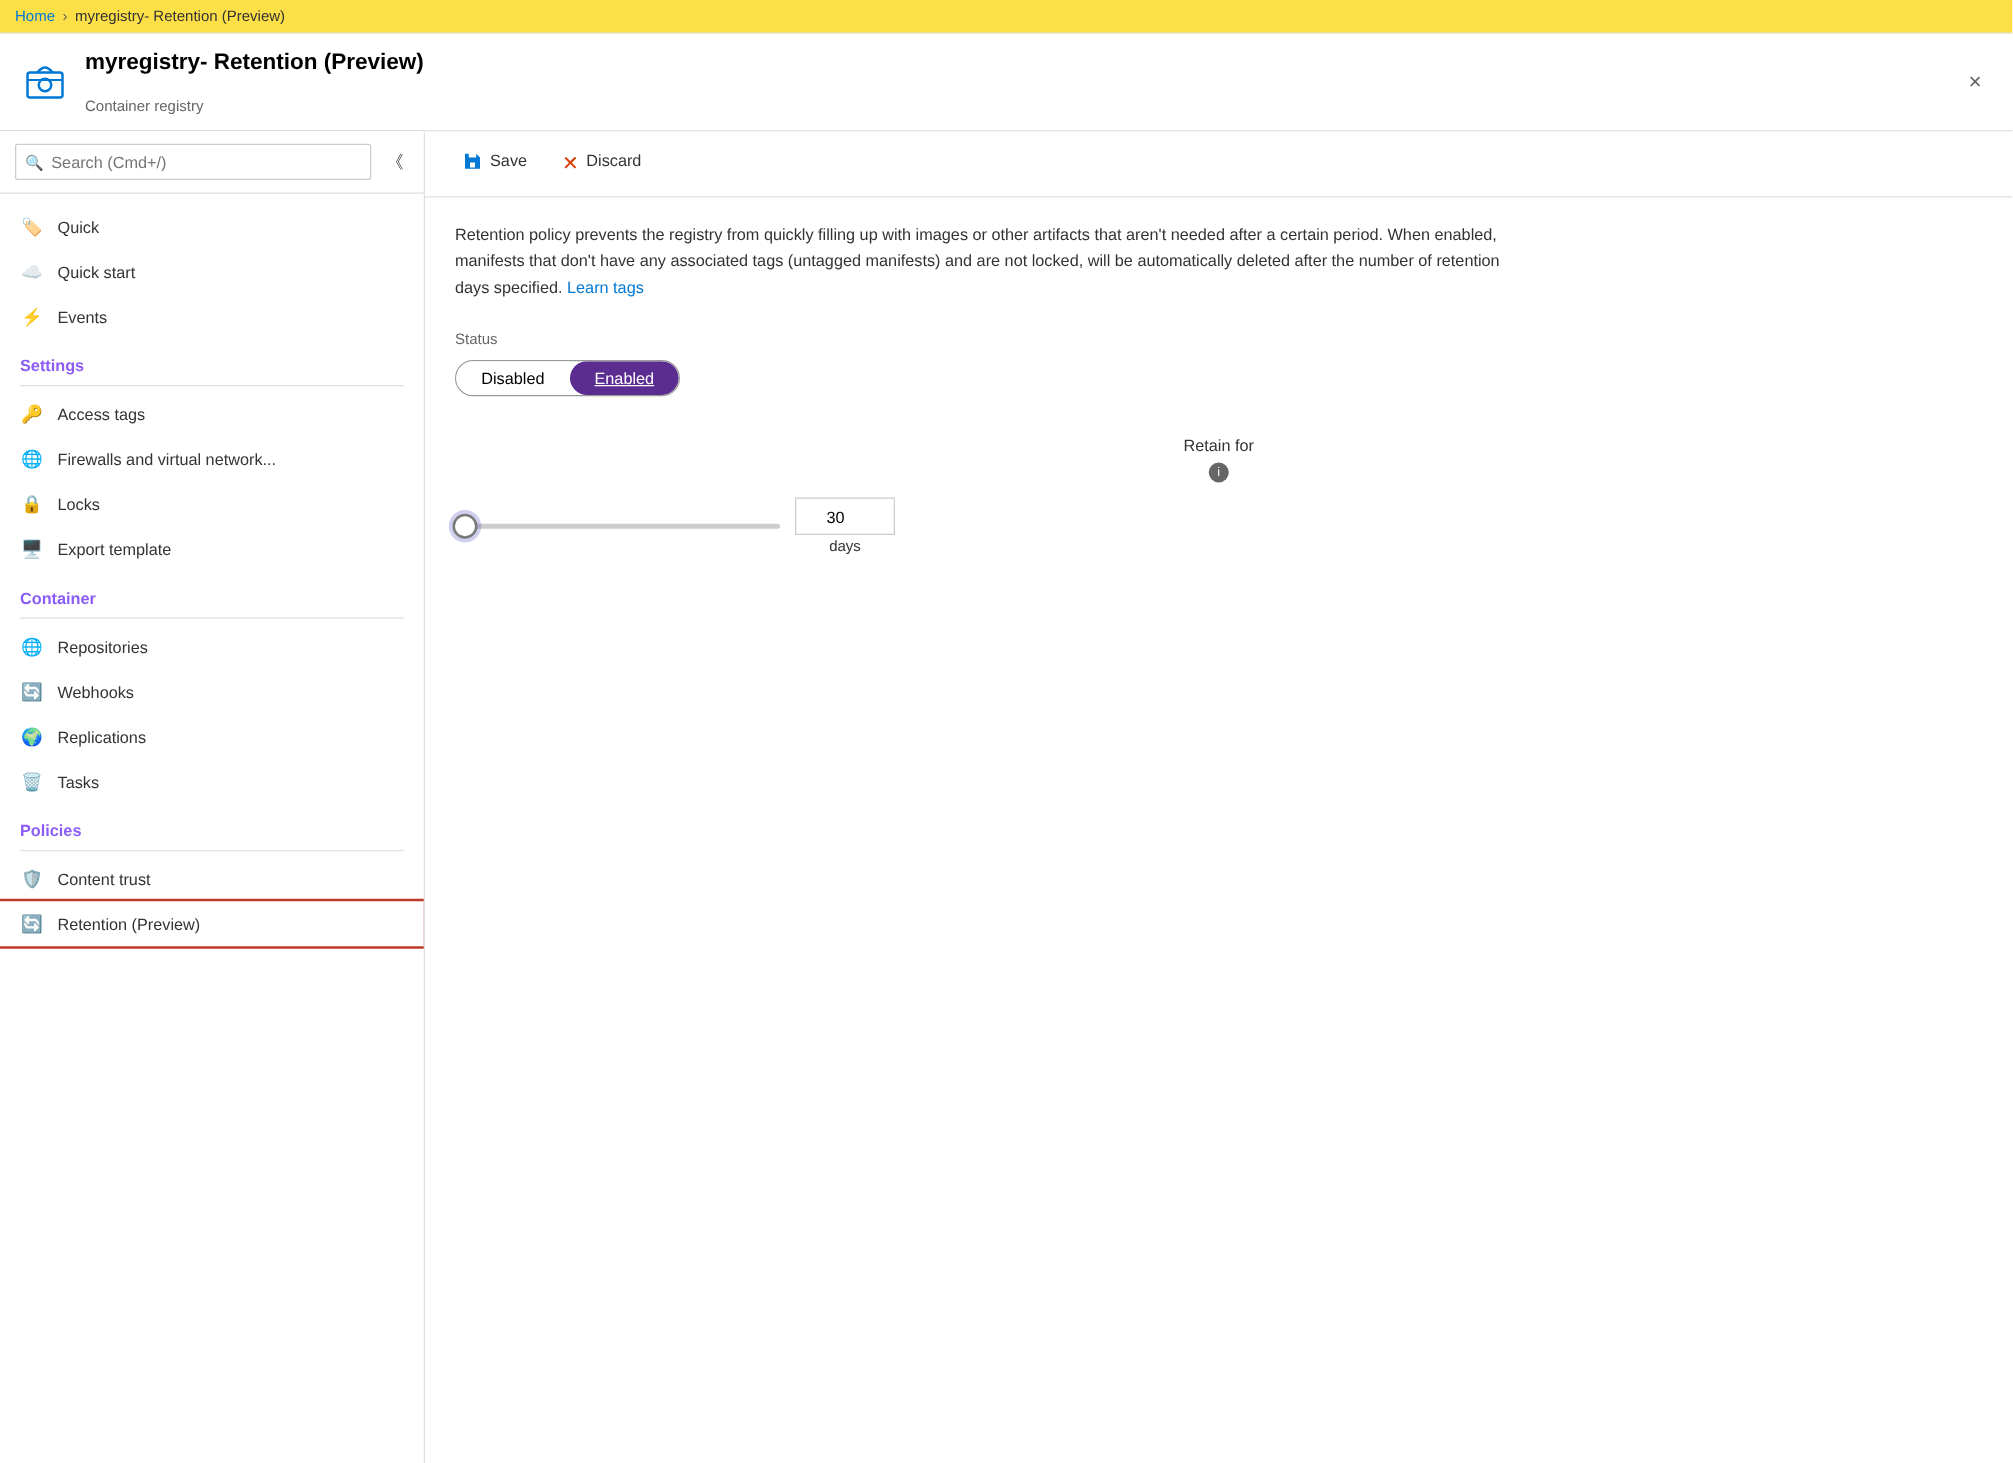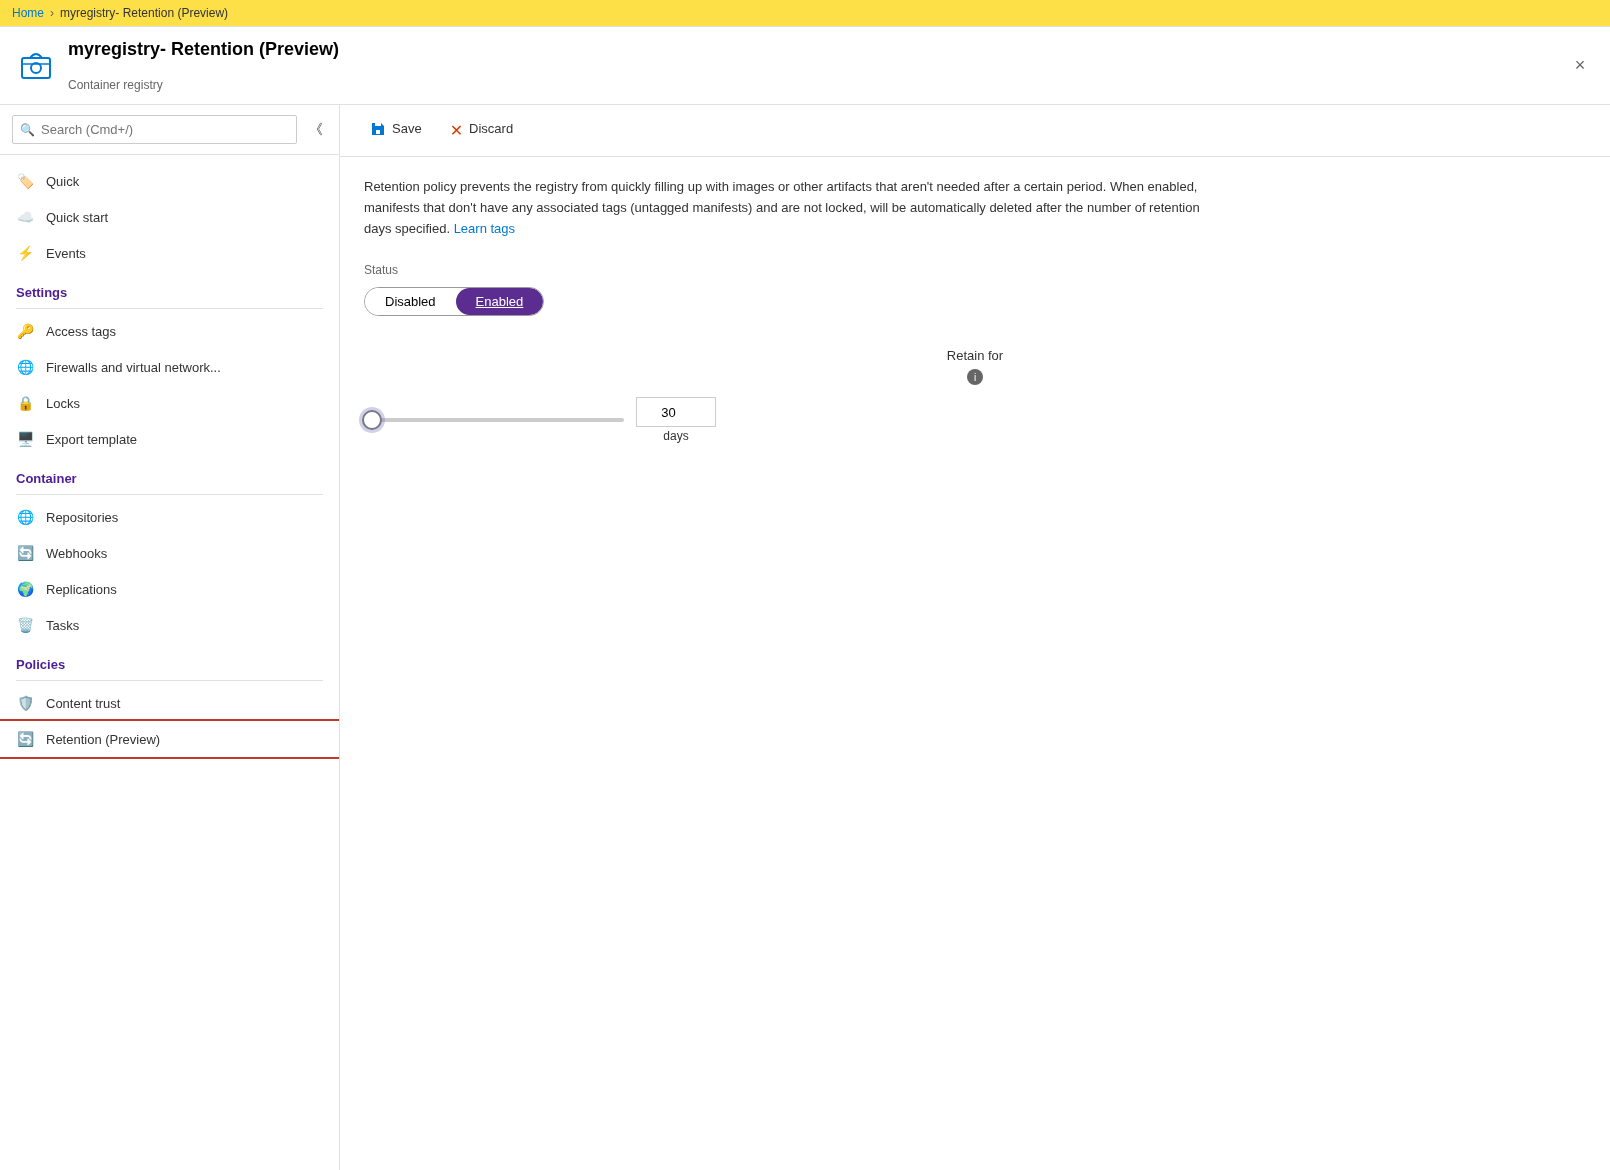--- a/index.html
+++ b/index.html
@@ -51,21 +51,21 @@
       color: #333; font-size: 14px; padding: 4px;
     }
     .sidebar-nav { padding: 8px 0; }
     .nav-item {
       display: flex; align-items: center; padding: 8px 16px;
       cursor: pointer; font-size: 13px; color: #333;
       transition: background 0.1s;
     }
     .nav-item.active { background: #fff; outline: 2px solid #a83e3e; }
     .nav-item .nav-icon { width: 20px; height: 20px; margin-right: 10px; flex-shrink: 0; display: flex; align-items: center; justify-content: center; font-size: 14px; }
-    .nav-section { padding: 14px 16px 4px 16px; font-size: 13px; font-weight: 600; color: #4c1d95; }
+    .nav-section { padding: 14px 16px 4px 16px; font-size: 13px; font-weight: 600; color: #8b5cf6; }
     .nav-section-divider { border: none; border-top: 1px solid #e0e0e0; margin: 4px 16px; }
 
     
     .content {
       flex: 1; padding: 0; overflow-y: auto; background: #fff;
     }
     .toolbar {
       display: flex; align-items: center; padding: 10px 20px;
       border-bottom: 1px solid #e0e0e0; gap: 8px;
     }

